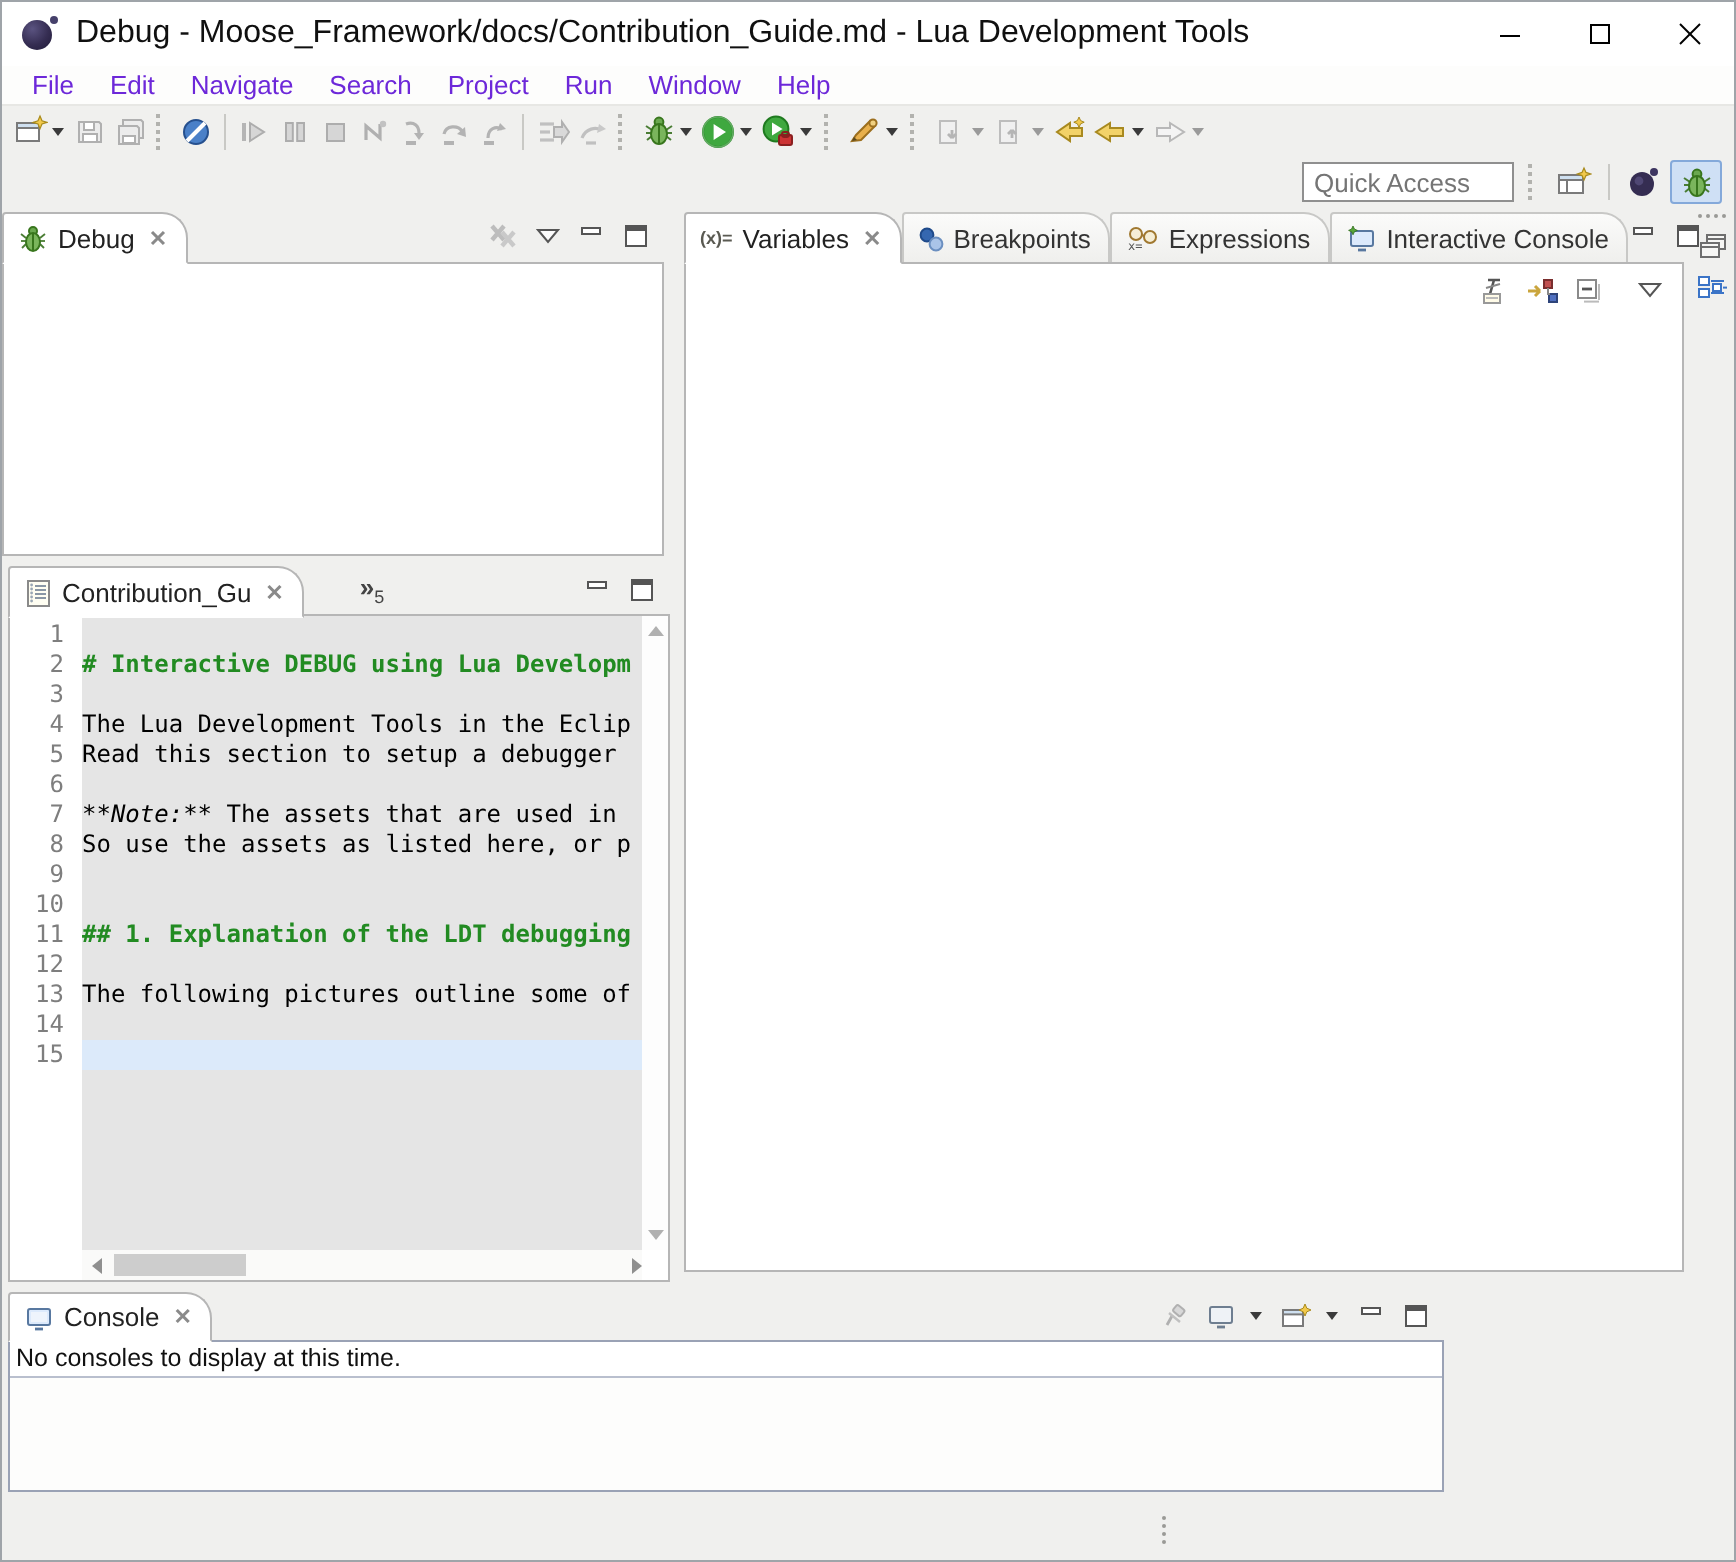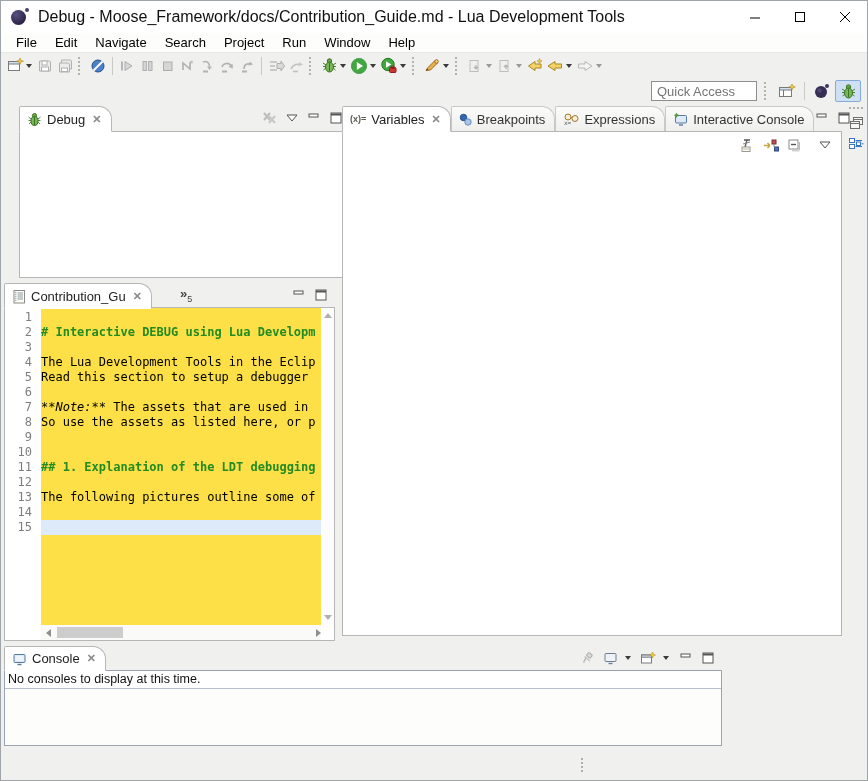--- a/index.html
+++ b/index.html
@@ -13,21 +13,21 @@
   .titlebar { position:absolute; left:0; top:0; width:100%; height:32px; background:#fff; display:flex; align-items:center; }
   .app-icon { width:20px; height:20px; margin:0 8px 0 9px; position:relative; }
   .app-icon .sphere { position:absolute; left:1px; top:3px; width:15px; height:15px; border-radius:50%;
       background:radial-gradient(circle at 35% 30%, #5a5380 0%, #352d52 55%, #201a38 100%); }
   .app-icon .moon { position:absolute; right:1px; top:1px; width:4px; height:4px; border-radius:50%; background:#46406b; }
   .title-text { flex:1; font-size:16px; color:#101010; white-space:nowrap; overflow:hidden; }
   .win-btn { width:45px; height:32px; display:flex; align-items:center; justify-content:center; }
   .win-btn svg { display:block; }
   
   .menubar { position:absolute; left:0; top:32px; width:100%; height:19px; background:#fdfdfc; display:flex; align-items:center; padding-left:6px; }
-  .menu-item { padding:0 9px; height:19px; line-height:19px; font-size:13px; color:#000000; }
+  .menu-item { padding:0 9px; height:19px; line-height:19px; font-size:13px; color:#6d28d9; }
   
   .toolbar { position:absolute; left:0; width:100%; height:26px; background:#f0f0ee; display:flex; align-items:center; }
   .toolbar.row1 { top:51px; border-top:1px solid #e7e7e4; padding-left:4px; }
   .toolbar.row2 { top:77px; justify-content:flex-end; padding-right:6px; }
   .ib { height:22px; min-width:20px; display:flex; align-items:center; justify-content:center; padding:0 1px; border-radius:2px; }
   .ib svg { display:block; }
   .caret { width:0; height:0; border-left:3.5px solid transparent; border-right:3.5px solid transparent; border-top:4px solid #3a3a3a; margin:0 3px 0 1px; }
   .caret.dim { border-top-color:#9a9a9a; }
   .grip { width:7px; height:18px; border-left:2px dotted #b2b2ae; margin:0 3px; }
   .vline { width:1px; height:18px; background:#c9c9c5; margin:0 4px; }
@@ -41,21 +41,21 @@
   .tab.selected { background:#fff; border:1px solid #b6b6b6; border-bottom:1px solid #fff; border-radius:2px 13px 0 0; height:26px; }
   .tab.plain { border:1px solid #c8c8c6; border-bottom:none; border-radius:2px 13px 0 0; background:linear-gradient(#fbfbfa,#efefed); color:#333;justify-content:space-between; }
   .tab-close { font-size:11px; color:#8a8a8a; margin-left:2px; font-weight:bold; }
   .tabbar-right { margin-left:auto; display:flex; align-items:center; gap:6px; padding:4px 6px 0 0; position:relative; z-index:3; }
   .panel-content { position:absolute; left:0; top:25px; right:0; bottom:0; background:#fff; border:1px solid #b6b6b6; z-index:1; }
   .mini-btn { display:flex; align-items:center; justify-content:center; width:16px; height:16px; }
   
   .ed-body { position:absolute; inset:0; font-family:"DejaVu Sans Mono", monospace; font-size:12px; line-height:15px; }
   .gutter { position:absolute; left:0; top:0; bottom:15px; width:36px; background:#fff; padding-top:2px; color:#7e7e7e; text-align:right; }
   .gutter .ln { display:block; height:15px; padding-right:9px; }
-  .ed-text { position:absolute; left:36px; right:13px; top:0; bottom:15px; overflow:hidden; padding-top:2px; background:#fde047; }
+  .ed-text { position:absolute; left:36px; right:13px; top:0; bottom:15px; overflow:hidden; padding-top:2px; background:#e5e5e5; }
   .ed-row { height:15px; white-space:pre; display:flex; }
   .ed-row span { white-space:pre; }
   .md-h { color:#228B22; font-weight:bold; }
   .md-em { font-style:italic; }
   .cur-line { background:#dceafa; flex:1; }
   .vscroll { position:absolute; right:0; top:0; bottom:15px; width:13px; background:#fdfdfd; }
   .vscroll .up, .vscroll .dn { position:absolute; left:3px; width:0; height:0; border-left:4px solid transparent; border-right:4px solid transparent; }
   .vscroll .up { top:5px; border-bottom:5px solid #b0b0b0; }
   .vscroll .dn { bottom:5px; border-top:5px solid #b0b0b0; }
   .hscroll { position:absolute; left:36px; right:13px; bottom:0; height:15px; background:#fafaf9; display:flex; align-items:center; }
@@ -320,21 +320,21 @@
             <line x1="15" y1="9.5" x2="12" y2="9.5"></line>
             <line x1="14.5" y1="13" x2="12" y2="11"></line>
           </g>
           <circle cx="8.5" cy="4" r="2.2" fill="#6aa84f" stroke="#38761d"></circle>
           <ellipse cx="8.5" cy="10" rx="4" ry="5" fill="#7ab55c" stroke="#38761d"></ellipse>
           <line x1="8.5" y1="5.5" x2="8.5" y2="14.5" stroke="#38761d"></line>
         </svg>
     </div>
   </div>
 
-  <div class="panel" style="left:18px;top:105px;width:331px;height:172px;">
+  <div class="panel" style="left:0;top:105px;width:331px;height:172px;">
     <div class="tabbar">
       <div class="tab selected">
         <svg class="tab-icon" width="15" height="15">
             <g stroke="#4a7d34" stroke-width="0.9">
               <line x1="1.5" y1="5" x2="4" y2="7"></line>
               <line x1="1.5" y1="8.5" x2="4" y2="8.5"></line>
               <line x1="2" y1="12" x2="4" y2="10"></line>
               <line x1="13.5" y1="5" x2="11" y2="7"></line>
               <line x1="13.5" y1="8.5" x2="11" y2="8.5"></line>
               <line x1="13" y1="12" x2="11" y2="10"></line>

